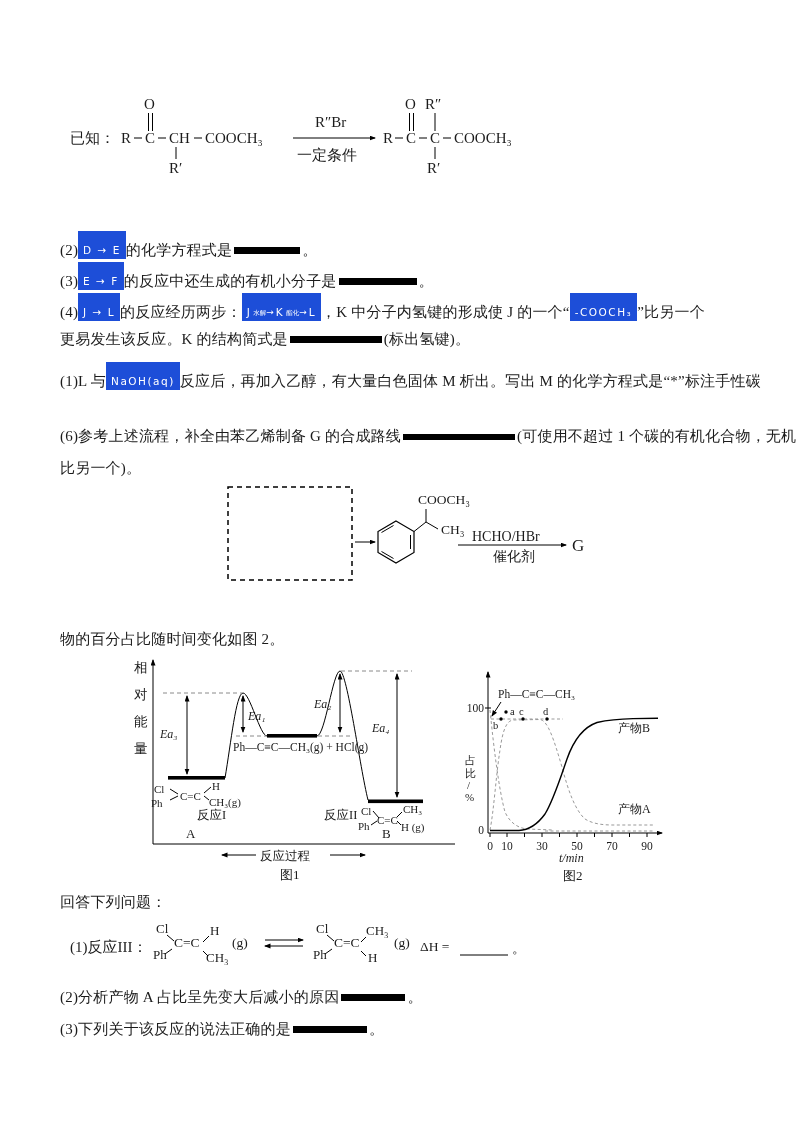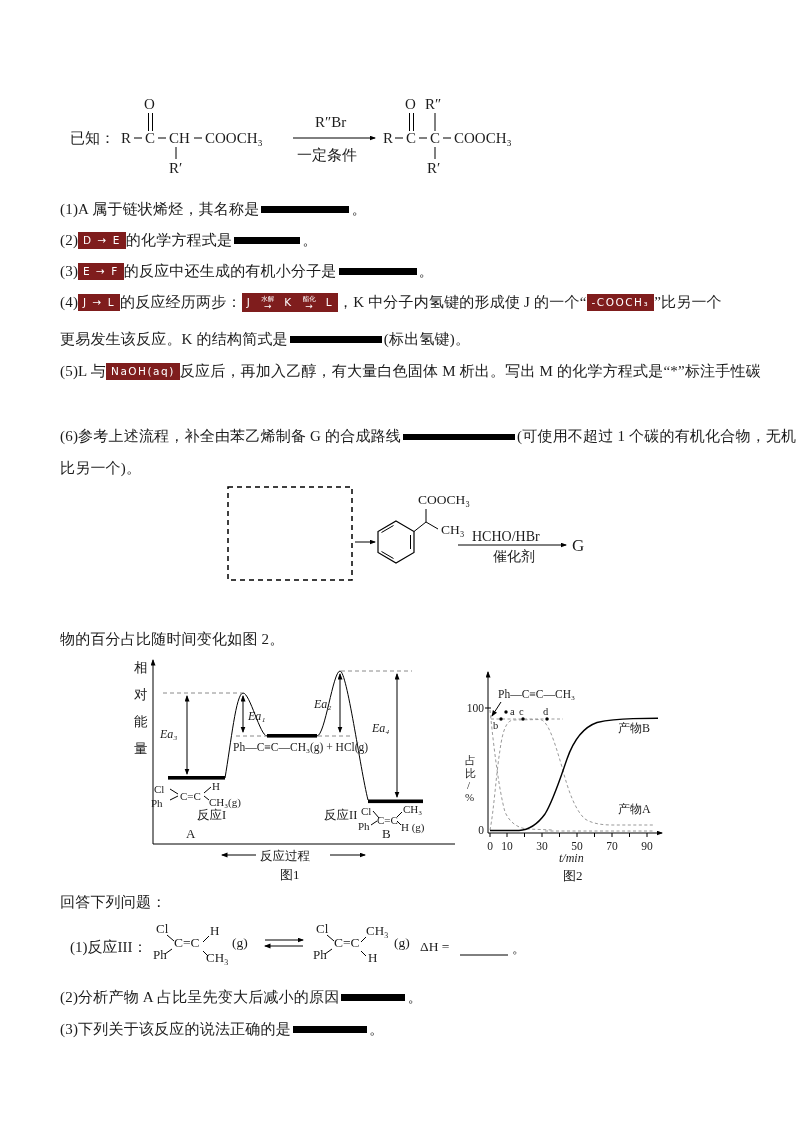--- a/index.html
+++ b/index.html
@@ -1,23 +1,23 @@
 <!DOCTYPE html>
 <html><head>
 <meta charset="utf-8">
 <style>
   html,body{margin:0;padding:0;background:#fff;}
   #page{position:relative;width:800px;height:1132px;background:#ffffff;overflow:hidden;
         font-family:"Liberation Serif","DejaVu Serif",serif;color:#1b1b1b;font-size:15px;}
   .line{position:absolute;left:60px;white-space:nowrap;letter-spacing:.2px;}
   .bar{display:inline-block;height:7px;background:#000;margin:0 2px;vertical-align:1px;}
-  .badge{display:inline-block;background:#7f1d1d;color:#fff;font-size:10.5px;line-height:1.1;
-         padding:3px 5px 2px;letter-spacing:1.5px;vertical-align:1px;
+  .badge{display:inline-block;background:#1d4ed8;color:#fff;font-size:10.5px;line-height:1.1;
+         padding:14px 5px 2px;letter-spacing:1.5px;vertical-align:1px;
          font-family:"DejaVu Sans","Liberation Sans",sans-serif;}
-  .badge .step{display:inline-flex;flex-direction:column;align-items:center;margin:0 10px;vertical-align:middle;}
+  .badge .step{display:inline-flex;flex-direction:row;align-items:center;margin:0 2px;vertical-align:middle;}
   .badge .lbl{font-size:6.5px;line-height:1;letter-spacing:0;}
   .badge .arr{font-size:9px;line-height:.8;letter-spacing:0;}
   .blackbox{display:inline-block;width:17px;height:19px;background:#000;vertical-align:-4px;margin:0 1px;}
   .footer{position:absolute;left:0;width:100%;text-align:center;font-size:16px;letter-spacing:2px;}
   svg{position:absolute;overflow:visible;}
   svg text{fill:#1b1b1b;font-family:"Liberation Serif","DejaVu Serif",serif;}
   .thin{stroke:#000;stroke-width:1;fill:none;}
   .dash{stroke:#8a8a8a;stroke-width:1;fill:none;stroke-dasharray:4,3;}
   .dash2{stroke:#999;stroke-width:1;fill:none;stroke-dasharray:3,2.5;}
 </style>
@@ -63,23 +63,20 @@
       <text x="375" y="58" font-size="15">C</text>
       <text x="370" y="24" font-size="15">R″</text>
       <line class="thin" x1="380" y1="28" x2="380" y2="46"></line>
       <line class="thin" x1="380" y1="62" x2="380" y2="74"></line>
       <text x="372" y="88" font-size="15">R′</text>
       <line class="thin" x1="388" y1="53" x2="396" y2="53"></line>
       <text x="399" y="58" font-size="15">COOCH₃</text>
     </g>
   </svg>
 
-  <div class="line" style="top:200px">
-    <span>(1)A 属于链状烯烃，其名称是</span><span class="bar" style="width:88px"></span><span>。</span>
-  </div>
 
   <div class="line" style="top:231px">
     <span>(2)</span><span class="badge">D → E</span><span>的化学方程式是</span><span class="bar" style="width:66px"></span><span>。</span>
   </div>
 
   <div class="line" style="top:262px">
     <span>(3)</span><span class="badge">E → F</span><span>的反应中还生成的有机小分子是</span><span class="bar" style="width:78px"></span><span>。</span>
   </div>
 
   <div class="line" style="top:293px">
@@ -90,21 +87,21 @@
           <span class="lbl">酯化</span>
           <span class="arr">→</span>
         </span><span>L</span></span><span>，K 中分子内氢键的形成使 J 的一个“</span><span class="badge">-COOCH₃</span><span>”比另一个</span>
   </div>
 
   <div class="line" style="top:330px">
     <span>更易发生该反应。K 的结构简式是</span><span class="bar" style="width:92px"></span><span>(标出氢键)。</span>
   </div>
 
   <div class="line" style="top:362px">
-    <span>(5)L 与</span><span class="badge">NaOH(aq)</span><span>反应后，再加入乙醇，有大量白色固体 M 析出。写出 M 的化学方程式是“*”标注手性碳</span>
+    <span>(1)L 与</span><span class="badge">NaOH(aq)</span><span>反应后，再加入乙醇，有大量白色固体 M 析出。写出 M 的化学方程式是“*”标注手性碳</span>
   </div>
 
 
   <div class="line" style="top:427px">
     <span>(6)参考上述流程，补全由苯乙烯制备 G 的合成路线</span><span class="bar" style="width:112px;height:6px"></span><span>(可使用不超过 1 个碳的有机化合物，无机</span>
   </div>
 
   <div class="line" style="top:459px">
     <span>比另一个)。</span>
   </div>

